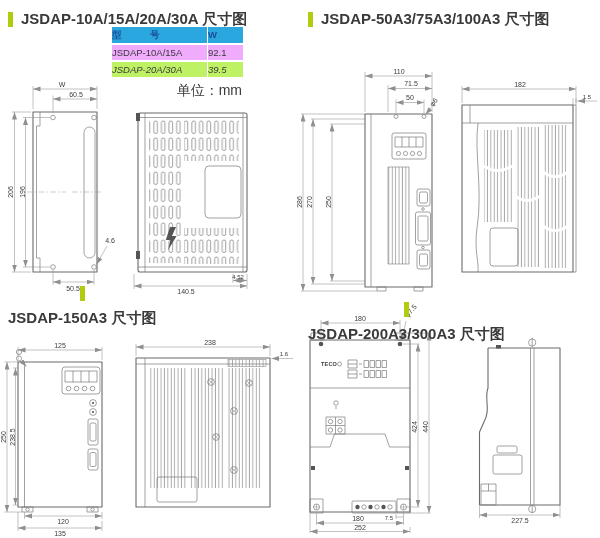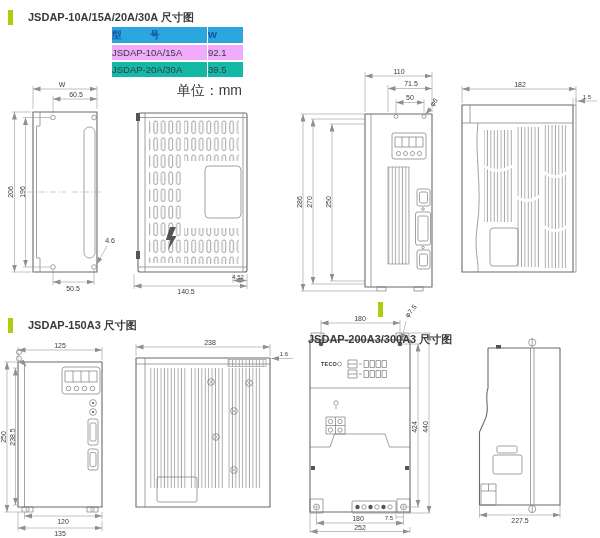--- a/index.html
+++ b/index.html
@@ -1,27 +1,27 @@
 <!DOCTYPE html>
 <html><head>
 <meta charset="utf-8">
 <style>
   html,body{margin:0;padding:0;background:#ffffff;}
   .page{position:relative;width:600px;height:538px;background:#ffffff;overflow:hidden;
         font-family:"Liberation Sans",sans-serif;}
-  .sec-title{position:absolute;display:flex;align-items:center;gap:15px;
-             font-weight:bold;font-size:11px;color:#3a3a3c;white-space:nowrap;}
+  .sec-title{position:absolute;display:flex;align-items:center;gap:8px;
+             font-weight:bold;font-size:15px;color:#3a3a3c;white-space:nowrap;}
   .bar{width:5px;height:15px;background:#b2cb0e;flex:0 0 auto;}
   .spec-table{position:absolute;width:131px;font-size:9.5px;color:#3a3a3c;}
   .tr{display:flex;gap:1px;margin-bottom:2px;}
   .td{height:15px;line-height:15px;overflow:hidden;white-space:nowrap;}
   .c1{width:95px;}  .c2{width:35px;}
   .th .td{height:16px;line-height:16px;background:#2ba7df;color:#1b4f9e;font-weight:bold;}
   .r1 .td{background:#f0abfc;}
-  .r2 .td{background:#14b8a6;}
+  .r2 .td{background:#bef264;font-style:italic;}
   .unit-note{position:absolute;font-size:14px;color:#3a3a3c;text-align:right;width:92px;}
   svg{position:absolute;left:0;top:0;}
   .ol{fill:none;stroke:#6b6b6b;stroke-width:1.1;stroke-linejoin:round;}
   .ol2{fill:none;stroke:#7a7a7a;stroke-width:0.7;stroke-linejoin:round;}
   .dim{fill:none;stroke:#8f8f8f;stroke-width:0.55;}
   .arr{marker-start:url(#ar);marker-end:url(#ar);}
   .arrE{marker-end:url(#ar);}
   .cl{fill:none;stroke:#9a9a9a;stroke-width:0.5;stroke-dasharray:6 2 1.5 2;}
   .dk{fill:#555;stroke:none;}
   .dm{font-family:"Liberation Sans",sans-serif;font-size:7px;fill:#3b3b3b;}
@@ -324,21 +324,25 @@
       <path class="dim" d="M479.5 505 V518 M560 505 V518"></path>
       <line class="dim arr" x1="479.5" y1="515" x2="560" y2="515"></line>
       <text class="dm" x="520" y="522.5" text-anchor="middle">227.5</text>
     </g>
   </svg>
 
   <div class="sec-title" style="left:8px;top:10px;">
     <span class="bar"></span>
     <span>JSDAP-10A/15A/20A/30A 尺寸图</span>
   </div>
-  <div class="sec-title" style="left:8px;top:318px;">
+  <div class="sec-title" style="left:308px;top:10px;">
+    <span class="bar"></span>
+    <span>JSDAP-50A3/75A3/100A3 尺寸图</span>
+  </div>
+  <div class="sec-title" style="left:8px;top:286px;flex-direction:column;">
     <span class="bar"></span>
     <span>JSDAP-150A3 尺寸图</span>
   </div>
   <div class="sec-title" style="left:308px;top:302px;flex-direction:column;">
     <span class="bar"></span>
     <span>JSDAP-200A3/300A3 尺寸图</span>
   </div>
 
   <div class="spec-table" style="left:112px;top:27px;">
     <div class="tr th">

